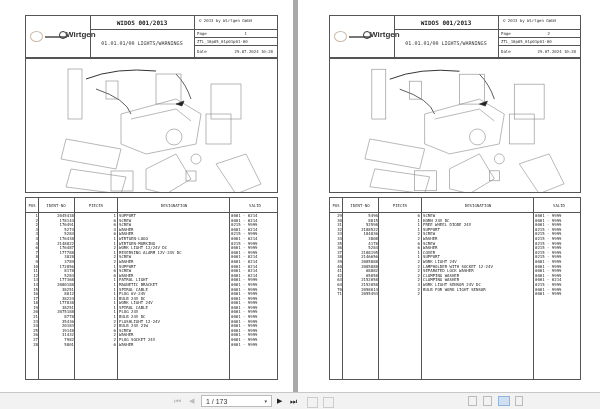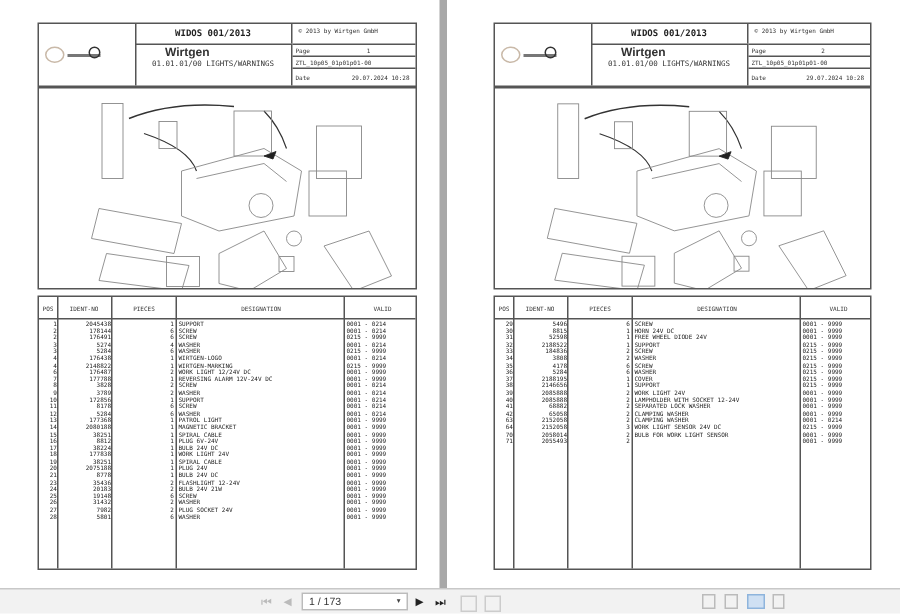--- a/index.html
+++ b/index.html
@@ -8,21 +8,21 @@
   .divider{position:absolute;left:293px;top:0;width:5px;height:392px;background:#a8a8a8;}
   .page{position:absolute;top:0;height:392px;background:#fff;}
   .page.left{left:0;width:293px;}
   .page.right{left:298px;width:302px;}
   .hdr{position:absolute;top:15px;height:43px;border:1px solid #555;box-sizing:border-box;}
   .page.left .hdr{left:25px;width:253px;}
   .page.right .hdr{left:31px;width:252px;}
   .hdr .logo{position:absolute;left:0;top:0;width:64px;height:100%;border-right:1px solid #555;}
   .hdr .logo .circ{position:absolute;left:4px;top:15px;width:11px;height:9px;border-radius:50%;border:1px solid #c9b9a8;font-size:3px;color:#b99;}
   .hdr .logo .bar{position:absolute;left:19px;top:20px;width:22px;height:2px;background:#777;}
-  .hdr .logo .brand{position:absolute;left:40px;top:14px;font-family:"Liberation Sans",sans-serif;font-size:8px;font-weight:bold;color:#333;padding-left:44px;}
+  .hdr .logo .brand{position:absolute;left:40px;top:14px;font-family:"Liberation Sans",sans-serif;font-size:8px;font-weight:bold;color:#333;}
   .hdr .logo .brand::before{content:"";position:absolute;left:-7px;top:1px;width:6px;height:6px;border:1px solid #333;border-radius:50%;}
   .hdr .title{position:absolute;left:64px;top:0;width:104px;height:13px;border-bottom:1px solid #555;font-size:6px;font-weight:bold;text-align:center;line-height:13px;color:#222;}
   .hdr .group{position:absolute;left:64px;top:13px;width:104px;height:28px;font-size:5px;text-align:center;line-height:28px;color:#333;}
   .hdr .copy{position:absolute;left:168px;top:0;right:0;height:13px;border-left:1px solid #555;font-size:4px;line-height:9px;padding-left:4px;color:#333;}
   .hdr .meta{position:absolute;left:168px;top:13px;right:0;bottom:0;border-left:1px solid #555;}
   .hdr .meta div{height:7px;border-top:1px solid #555;font-size:4px;line-height:7px;padding-left:2px;color:#333;position:relative;}
   .hdr .meta div.date{height:12px;line-height:12px;}
   .hdr .meta .val{position:absolute;right:4px;top:0;}
   .drawing{position:absolute;height:135px;border:1px solid #555;box-sizing:border-box;top:58px;overflow:hidden;}
   .page.left .drawing{left:25px;width:253px;}

